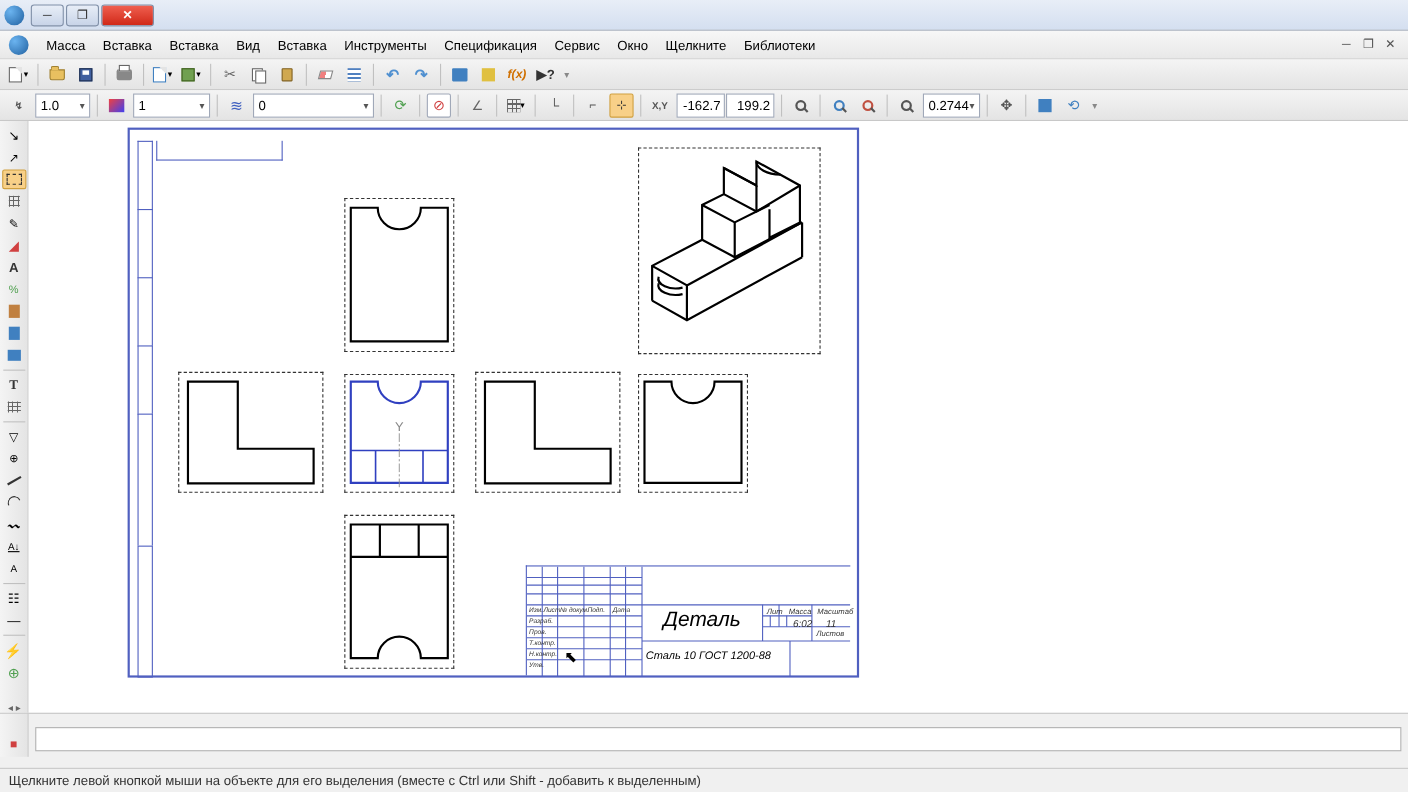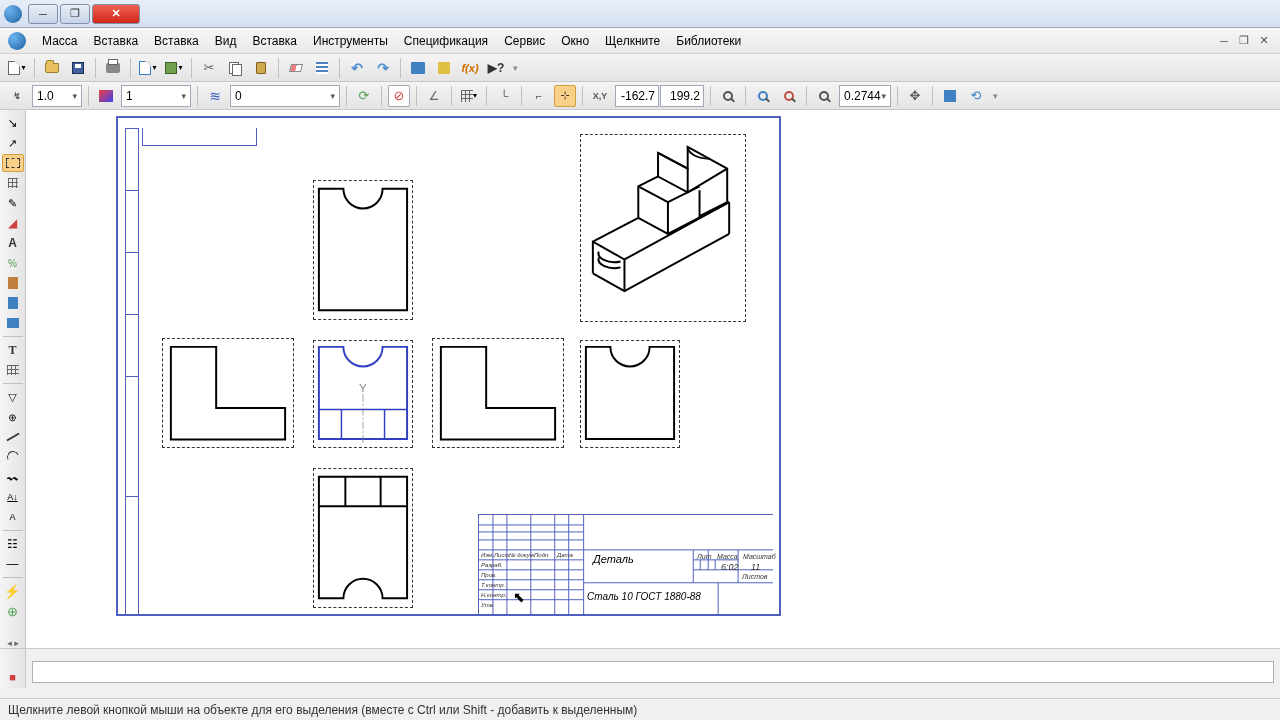--- a/index.html
+++ b/index.html
@@ -45,21 +45,21 @@
 .v-iso { left: 462px; top: 16px; width: 166px; height: 188px; }
 .v-front1 { left: 44px; top: 220px; width: 132px; height: 110px; }
 .v-front2 { left: 195px; top: 222px; width: 100px; height: 108px; }
 .v-front3 { left: 314px; top: 220px; width: 132px; height: 110px; }
 .v-front4 { left: 462px; top: 222px; width: 100px; height: 108px; }
 .v-bottom { left: 195px; top: 350px; width: 100px; height: 140px; }
 
 .view-frame svg { position: absolute; inset: 0; }
 
 .titleblock { position: absolute; right: 6px; bottom: 0; width: 295px; height: 100px; border: 1px solid #5060c0; border-bottom: none; border-right: none; }
-.tb-name { position: absolute; left: 114px; top: 38px; font-style: italic; font-size: 11px; }
+.tb-name { position: absolute; left: 124px; top: 38px; font-style: italic; font-size: 19px; }
 .tb-mat { position: absolute; left: 108px; top: 76px; font-style: italic; font-size: 10px; }
 .tb-small { position: absolute; font-size: 8px; font-style: italic; color: #333; }
 
 .cmd-area { position: absolute; bottom: 32px; left: 0; right: 0; height: 40px; background: #f0f0f0; border-top: 1px solid #c8c8c8; display: flex; }
 .cmd-left { width: 26px; background: linear-gradient(90deg,#f4f4f4,#e4e4e4); border-right: 1px solid #c8c8c8; display: flex; flex-direction: column; align-items: center; justify-content: flex-end; padding-bottom: 2px; gap: 2px; }
 .cmd-input-wrap { flex: 1; padding: 12px 6px 4px 6px; }
 .cmd-input { width: 100%; height: 22px; background: #fff; border: 1px solid #b0b0b0; }
 
 .statusbar { position: absolute; bottom: 0; left: 0; right: 0; height: 22px; background: #f0f0f0; border-top: 1px solid #c8c8c8; padding: 3px 8px; font-size: 12px; color: #333; display: flex; align-items: center; }
 
@@ -470,21 +470,21 @@
             <line x1="215" y1="35" x2="215" y2="68"></line>
             <line x1="230" y1="35" x2="230" y2="55"></line>
             <line x1="222" y1="45" x2="222" y2="55"></line>
             <line x1="237" y1="45" x2="237" y2="55"></line>
             <line x1="260" y1="35" x2="260" y2="68"></line>
             <line x1="215" y1="45" x2="260" y2="45"></line>
             <line x1="240" y1="68" x2="240" y2="100"></line>
           </g>
         </svg>
         <div class="tb-name">Деталь</div>
-        <div class="tb-mat">Сталь 10  ГОСТ 1880-88</div>
+        <div class="tb-mat">Сталь 10  ГОСТ 1200-88</div>
         <div class="tb-small" style="left:218px;top:38px;font-size:7px;">Лит</div>
         <div class="tb-small" style="left:238px;top:38px;font-size:7px;">Масса</div>
         <div class="tb-small" style="left:264px;top:38px;font-size:7px;">Масштаб</div>
         <div class="tb-small" style="left:242px;top:47px;font-size:9px;">6:02</div>
         <div class="tb-small" style="left:272px;top:47px;font-size:9px;">11</div>
         <div class="tb-small" style="left:263px;top:58px;font-size:7px;">Листов</div>
         <div class="tb-small" style="left:2px;top:37px;font-size:6px;">Изм.</div>
         <div class="tb-small" style="left:15px;top:37px;font-size:6px;">Лист</div>
         <div class="tb-small" style="left:30px;top:37px;font-size:6px;">№ докум.</div>
         <div class="tb-small" style="left:55px;top:37px;font-size:6px;">Подп.</div>

